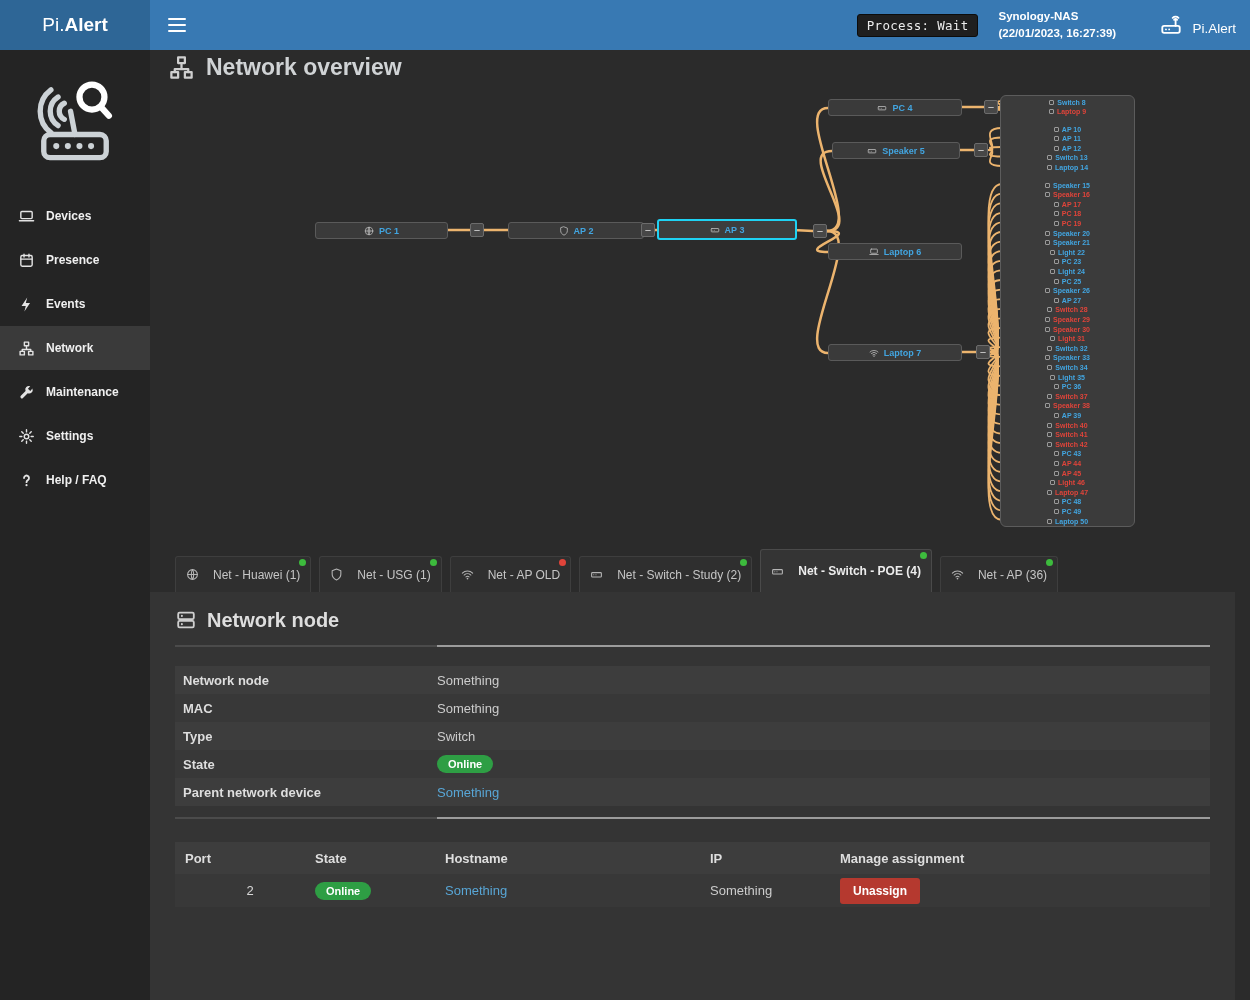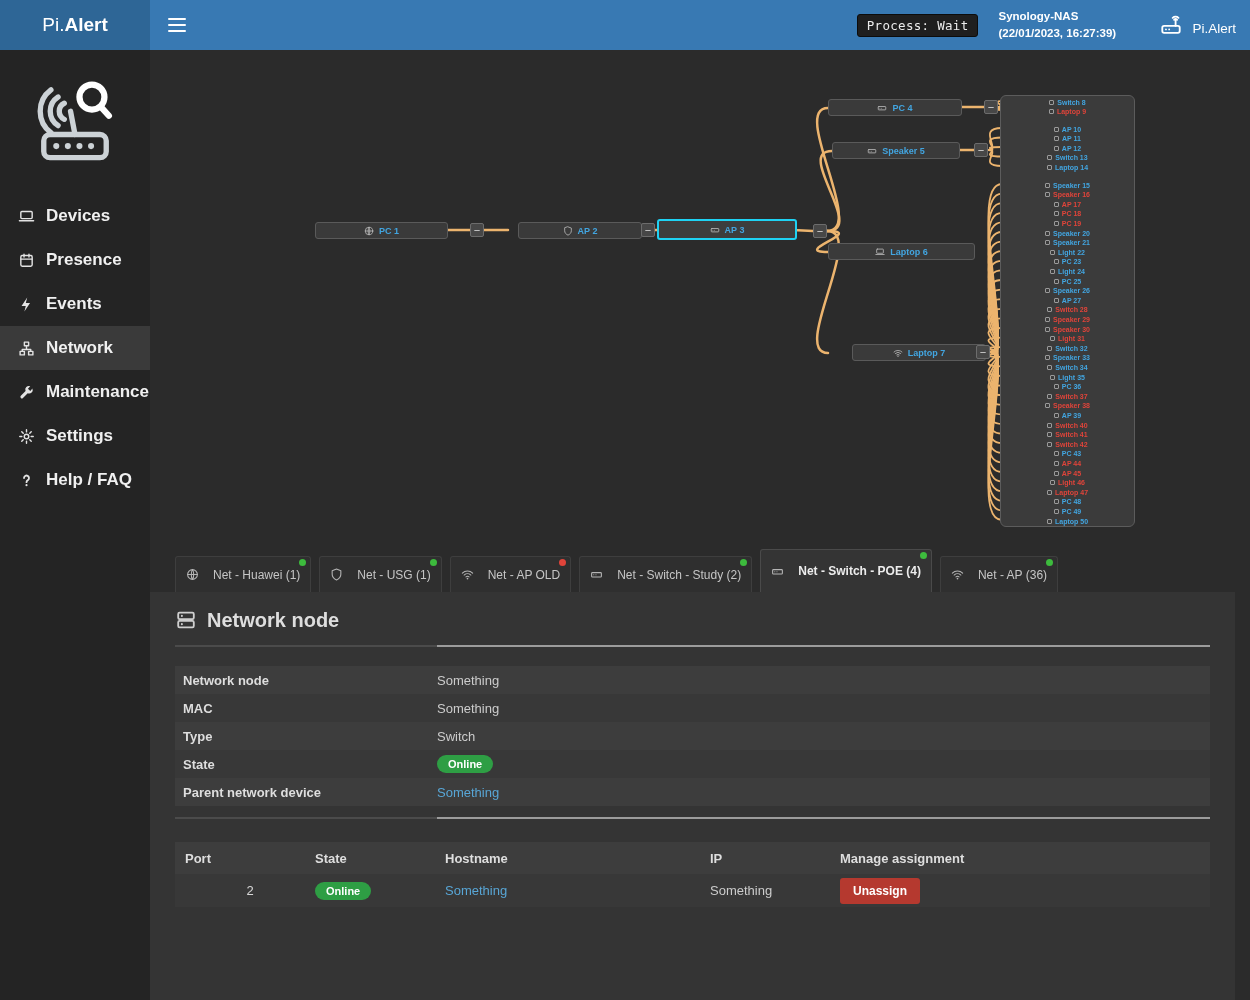--- a/index.html
+++ b/index.html
@@ -16,21 +16,21 @@
   .flex-spacer{flex:1}
   .process-badge{font-family:"DejaVu Sans Mono",monospace;font-size:12.5px;color:#ececec;background:#1f1f1f;border:1px solid #0c0c0c;border-radius:3px;padding:3px 9px;letter-spacing:.3px}
   .host-block{color:#fff;font-size:11.5px;font-weight:700;line-height:1.5;min-width:140px}
   .tr-brand{display:flex;align-items:flex-end;gap:8px;color:#fff;font-size:13.5px}
   .tr-ico{width:26px;height:22px;color:#fff;display:inline-flex}
 
   
   .sidebar{position:absolute;top:50px;left:0;width:150px;height:950px;background:#242424}
   .logo-art{height:116px;margin-top:14px;display:flex;align-items:center;justify-content:center}
   .menu{margin-top:14px}
-  .side-item{height:44px;display:flex;align-items:center;gap:11px;padding-left:18px;font-size:17px;font-weight:700;color:#f0f0f0;cursor:pointer}
+  .side-item{height:44px;display:flex;align-items:center;gap:11px;padding-left:18px;font-size:12px;font-weight:700;color:#f0f0f0;cursor:pointer}
   .side-item.active{background:#3a3a3a}
   .s-ico{width:17px;height:17px;display:inline-flex;color:#e3e3e3;flex:0 0 17px}
 
   
   .main{position:absolute;top:50px;left:150px;width:1100px;height:950px;background:#2b2b2b}
 
   
   .overview{position:absolute;top:0;left:0;width:1100px;height:542px}
   .ov-title{position:absolute;left:18px;top:4px;display:flex;align-items:center;gap:11px;font-size:23px;font-weight:600;color:#d0d3d5}
   .h-ico{width:22px;height:22px;display:inline-flex;color:#cfcfcf}
@@ -202,20 +202,31 @@
             </svg>
           </span>
           <span class="s-label">Help / FAQ</span>
         </div>
       </nav>
   </aside>
 
   <main class="main">
 
     <section class="overview">
+      <h1 class="ov-title">
+        <span class="h-ico big">
+            <svg viewBox="0 0 24 24" fill="none" stroke="currentColor" stroke-width="2" stroke-linecap="round" stroke-linejoin="round" width="100%" height="100%">
+              <rect x="9" y="3" width="6" height="5"></rect>
+              <rect x="3" y="16" width="6" height="5"></rect>
+              <rect x="15" y="16" width="6" height="5"></rect>
+              <path d="M12 8v3M6 16v-2.5h12V16M12 11v2.5"></path>
+            </svg>
+          </span>
+        <span>Network overview</span>
+      </h1>
       <svg id="edges">
           <path d="M298 180 L320 180" class="chain"></path>
           <path d="M334 180 L358 180" class="chain"></path>
           <path d="M470 180 L491 180" class="chain"></path>
           <path d="M505 180 L508 180" class="chain"></path>
           <path d="M643 180 L663 181" class="chain"></path>
           <path d="M812 57 L834 57" class="chain"></path>
           <path d="M810 100 L824 100" class="chain"></path>
           <path d="M812 302 L826 302" class="chain"></path>
           <path d="M677 181 C717 181 640 58 678 58" class="chain"></path>
@@ -269,21 +280,21 @@
       <div id="nodes">
           <div class="dnode" style="left: 165px; top: 172px; width: 133px; height: 17px;">
             <span class="n-ico">
               <svg viewBox="0 0 24 24" fill="none" stroke="currentColor" stroke-width="2" stroke-linecap="round" stroke-linejoin="round" width="100%" height="100%">
                 <circle cx="12" cy="12" r="9"></circle>
                 <path d="M3 12h18M12 3c3 3.5 3 14.5 0 18M12 3c-3 3.5-3 14.5 0 18"></path>
               </svg>
             </span>
             <span>PC 1</span>
           </div>
-          <div class="dnode" style="left: 368px; top: 172px; width: 124px; height: 17px;">
+          <div class="dnode" style="left: 358px; top: 172px; width: 136px; height: 17px;">
             <span class="n-ico">
               <svg viewBox="0 0 24 24" fill="none" stroke="currentColor" stroke-width="2" stroke-linecap="round" stroke-linejoin="round" width="100%" height="100%">
                 <path d="M12 2l8 3v6.5C20 16.5 16.5 20 12 22 7.5 20 4 16.5 4 11.5V5z"></path>
               </svg>
             </span>
             <span>AP 2</span>
           </div>
           <div class="dnode selected" style="left: 507px; top: 169px; width: 140px; height: 21px;">
             <span class="n-ico">
               <svg viewBox="0 0 24 24" fill="none" stroke="currentColor" stroke-width="2" stroke-linecap="round" stroke-linejoin="round" width="100%" height="100%">
@@ -307,30 +318,30 @@
           <div class="dnode" style="left: 682px; top: 92px; width: 128px; height: 17px;">
             <span class="n-ico">
               <svg viewBox="0 0 24 24" fill="none" stroke="currentColor" stroke-width="2" stroke-linecap="round" stroke-linejoin="round" width="100%" height="100%">
                 <rect x="3" y="8.5" width="18" height="8" rx="1.5"></rect>
                 <circle cx="7" cy="12.5" r="1" fill="currentColor" stroke="none"></circle>
                 <circle cx="11" cy="12.5" r="1" fill="currentColor" stroke="none"></circle>
               </svg>
             </span>
             <span>Speaker 5</span>
           </div>
-          <div class="dnode" style="left: 678px; top: 193px; width: 147px; height: 17px;">
+          <div class="dnode" style="left: 678px; top: 193px; width: 134px; height: 17px;">
             <span class="n-ico">
               <svg viewBox="0 0 24 24" fill="none" stroke="currentColor" stroke-width="2" stroke-linecap="round" stroke-linejoin="round" width="100%" height="100%">
                 <rect x="4" y="5" width="16" height="10" rx="1.5"></rect>
                 <path d="M2 18h20"></path>
               </svg>
             </span>
             <span>Laptop 6</span>
           </div>
-          <div class="dnode" style="left: 702px; top: 294px; width: 134px; height: 17px;">
+          <div class="dnode" style="left: 678px; top: 294px; width: 134px; height: 17px;">
             <span class="n-ico">
               <svg viewBox="0 0 24 24" fill="none" stroke="currentColor" stroke-width="2" stroke-linecap="round" stroke-linejoin="round" width="100%" height="100%">
                 <path d="M2.5 9.5a13.5 13.5 0 0 1 19 0M5.8 13a9 9 0 0 1 12.4 0M9.2 16.4a4.3 4.3 0 0 1 5.6 0"></path>
                 <circle cx="12" cy="19.5" r="1.6" fill="currentColor" stroke="none"></circle>
               </svg>
             </span>
             <span>Laptop 7</span>
           </div>
           <div class="minus" style="left: 320px; top: 173px;">−</div>
           <div class="minus" style="left: 491px; top: 173px;">−</div>

